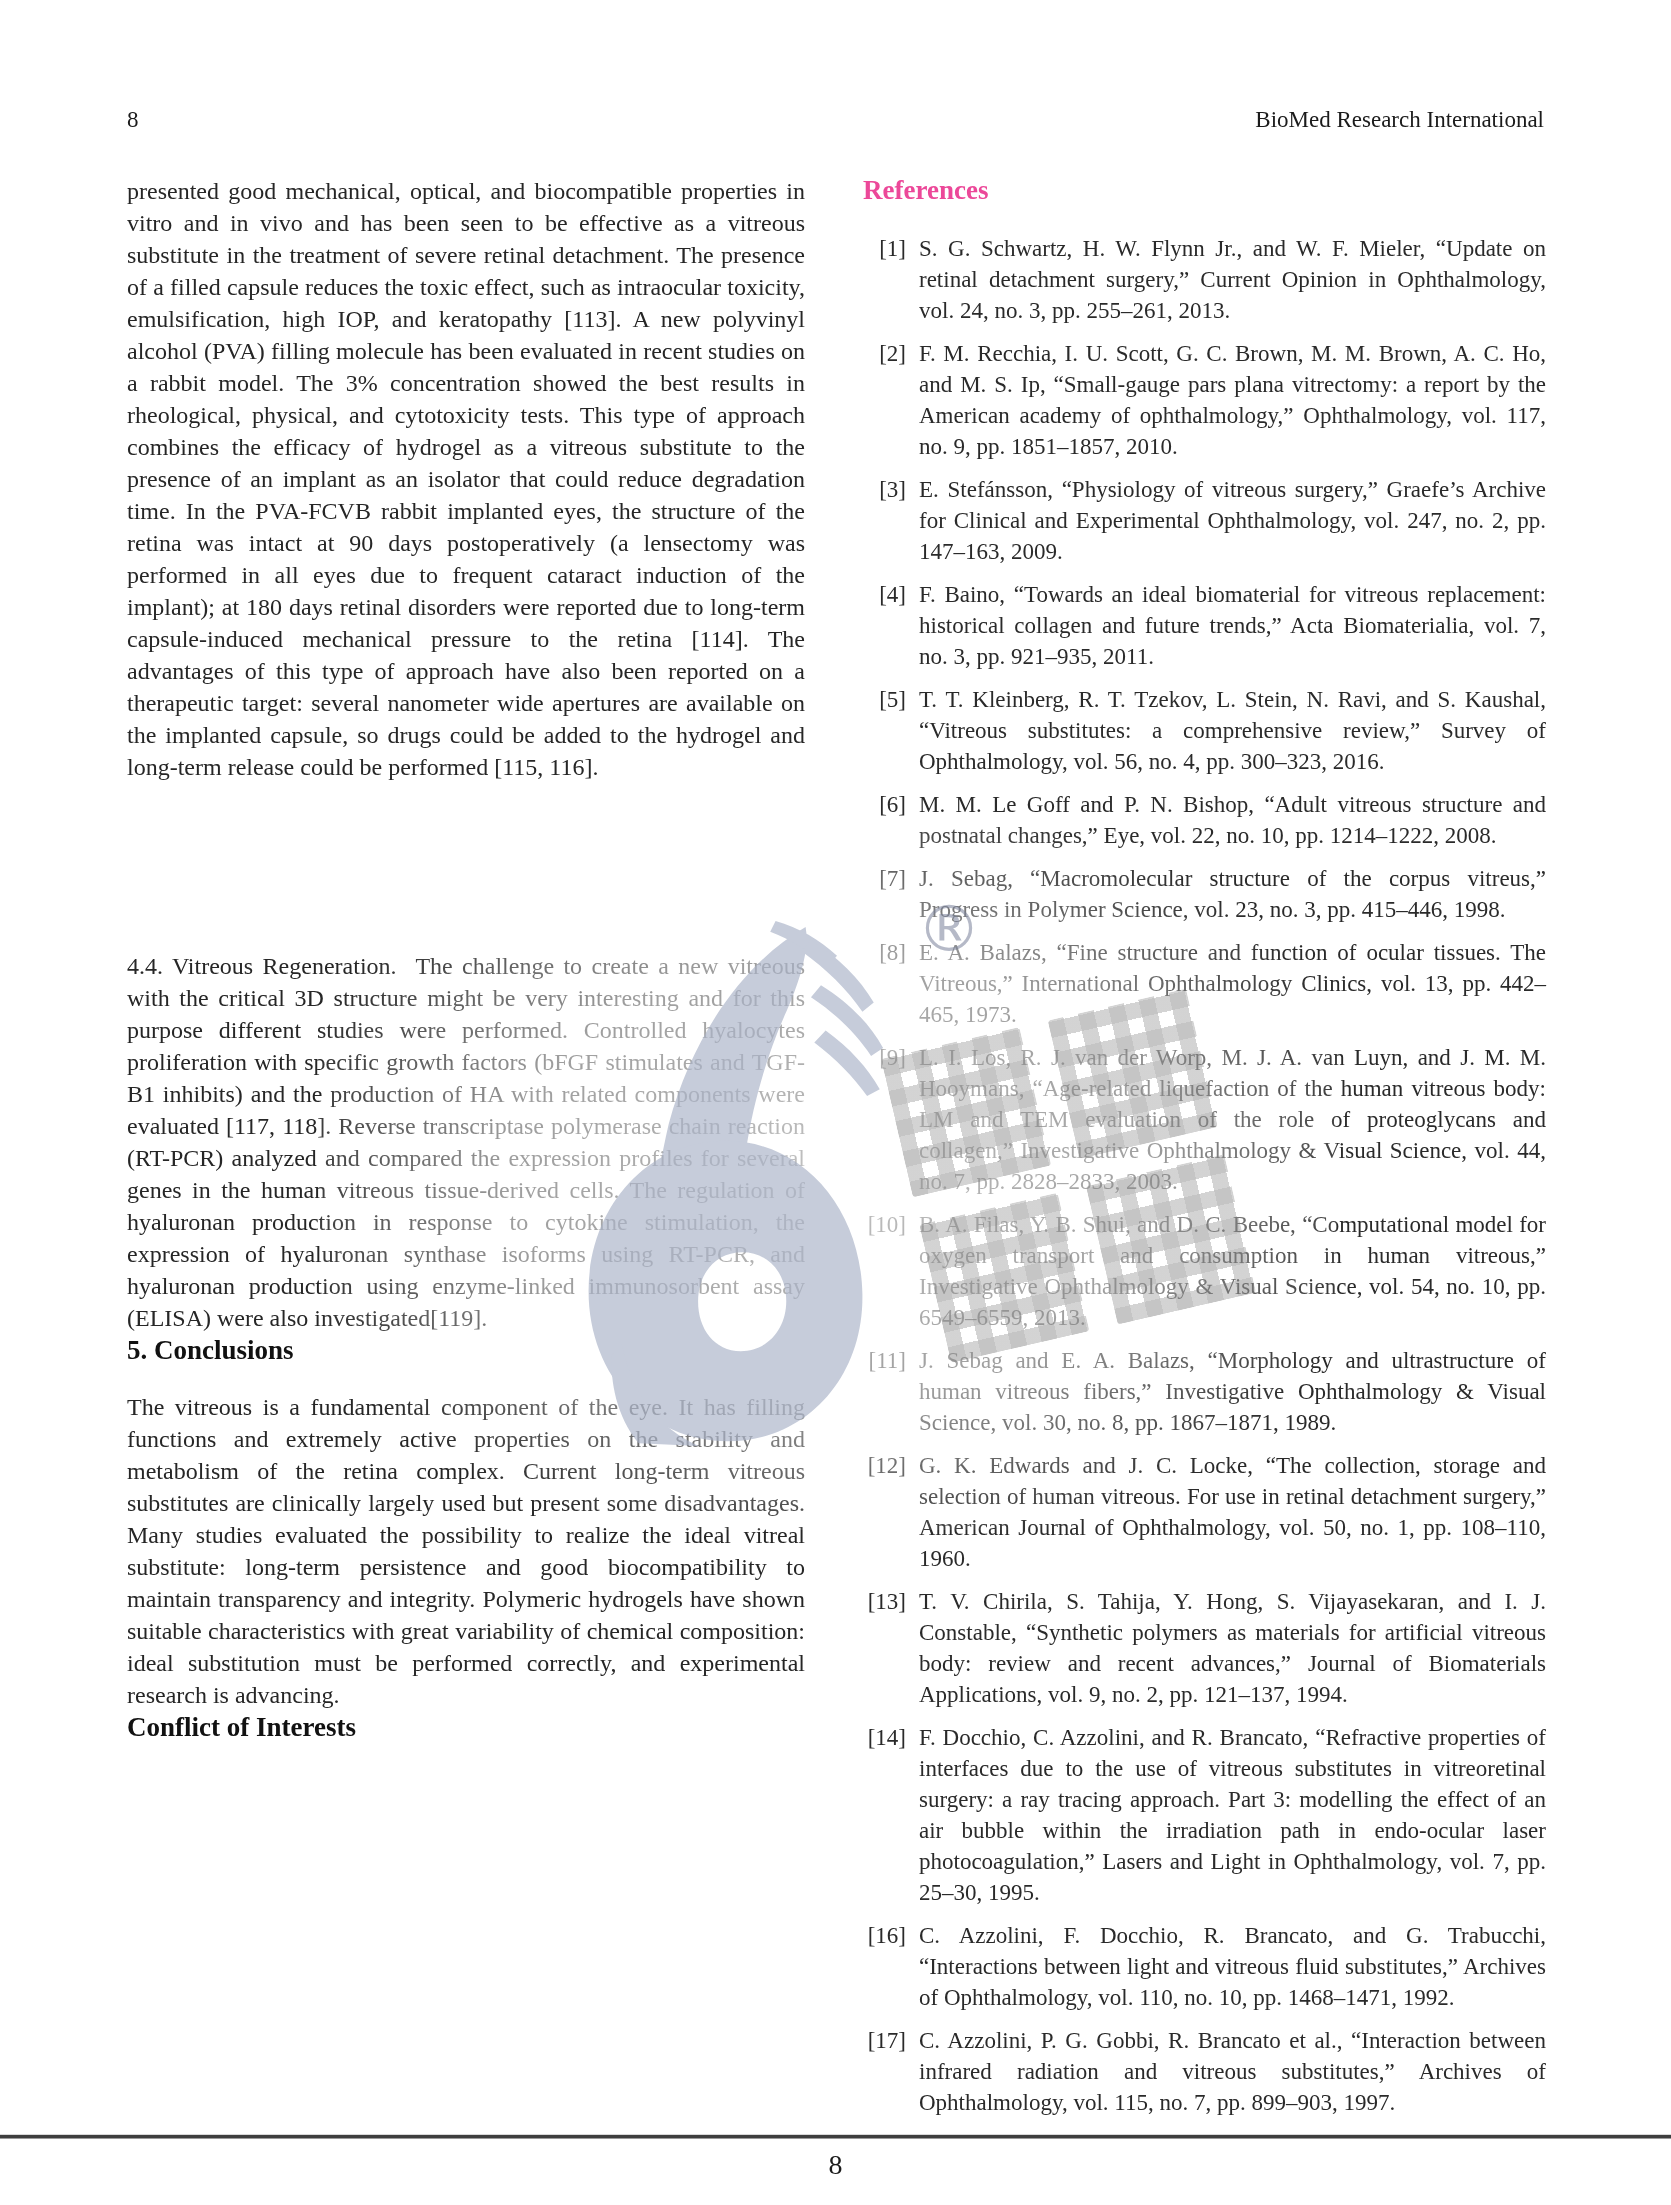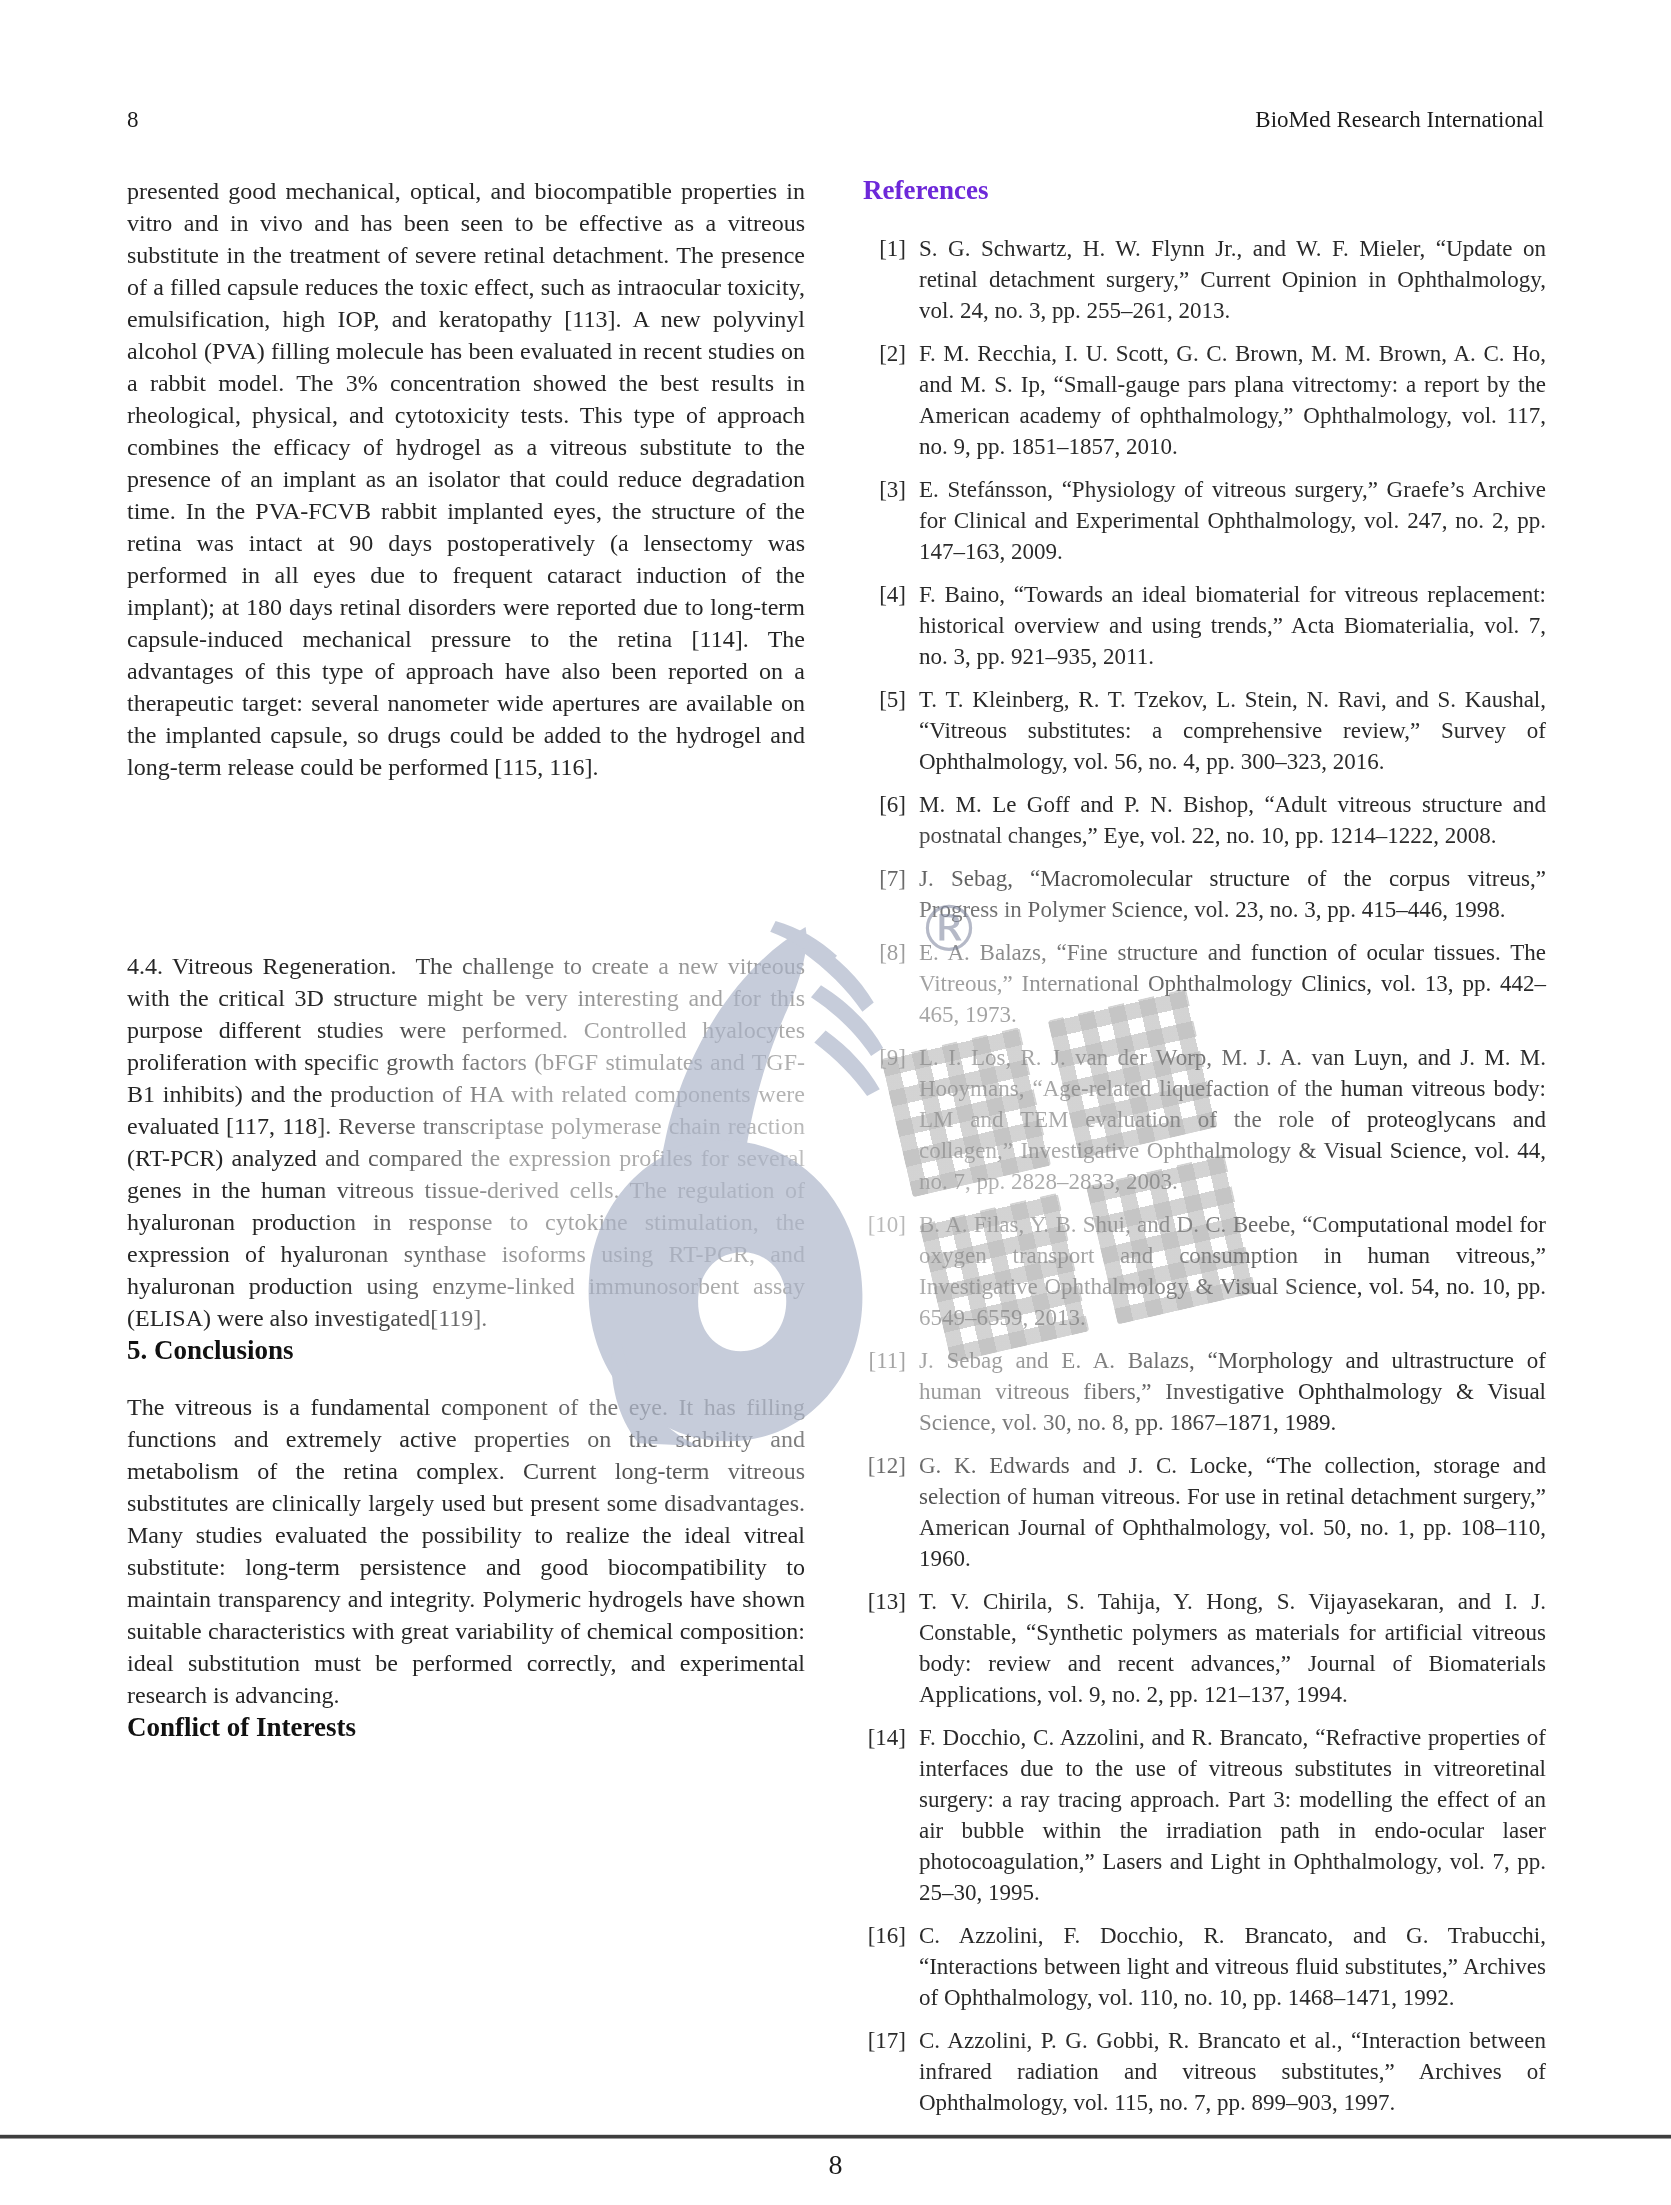--- a/index.html
+++ b/index.html
@@ -22,21 +22,21 @@
   }
   .sec-par{margin-top:167px;}
   .it{}
   h2.sec-head{
     margin:0;font-size:27px;line-height:32px;font-weight:bold;color:#111;
     font-family:"Liberation Serif","DejaVu Serif",serif;
   }
   .head-conclusions{margin-top:102px;}
   .par-after-head{margin-top:25.4px;}
   .head-conflict{margin-top:47px;}
-  h2.refs-head{margin:0 0 27px 0;font-size:27px;font-weight:bold;color:#6d28d9;}
+  h2.refs-head{margin:0 0 27px 0;font-size:27px;font-weight:bold;color:#ec4899;}
   ol.refs{list-style:none;margin:0;padding:0;}
   li.ref{
     position:relative;margin:0 0 12px 0;padding-left:56px;
     font-size:23px;line-height:31px;text-align:justify;color:#2a2a2a;
   }
   li.ref .ref-label{
     position:absolute;left:0;top:0;width:43px;text-align:right;
   }
   
   .wm{position:absolute;pointer-events:none;}
@@ -104,21 +104,21 @@
       <li class="ref">
     <span class="ref-label">[2]</span>
     <span><span>F. M. Recchia, I. U. Scott, G. C. Brown, M. M. Brown, A. C. Ho, and M. S. Ip, “Small-gauge pars plana vitrectomy: a report by the American academy of ophthalmology,” </span><span class="it">Ophthalmology</span><span>, vol. 117, no. 9, pp. 1851–1857, 2010.</span></span>
   </li>
       <li class="ref">
     <span class="ref-label">[3]</span>
     <span><span>E. Stefánsson, “Physiology of vitreous surgery,” </span><span class="it">Graefe’s Archive for Clinical and Experimental Ophthalmology</span><span>, vol. 247, no. 2, pp. 147–163, 2009.</span></span>
   </li>
       <li class="ref">
     <span class="ref-label">[4]</span>
-    <span><span>F. Baino, “Towards an ideal biomaterial for vitreous replacement: historical overview and using trends,” </span><span class="it">Acta Biomaterialia</span><span>, vol. 7, no. 3, pp. 921–935, 2011.</span></span>
+    <span><span>F. Baino, “Towards an ideal biomaterial for vitreous replacement: historical collagen and future trends,” </span><span class="it">Acta Biomaterialia</span><span>, vol. 7, no. 3, pp. 921–935, 2011.</span></span>
   </li>
       <li class="ref">
     <span class="ref-label">[5]</span>
     <span><span>T. T. Kleinberg, R. T. Tzekov, L. Stein, N. Ravi, and S. Kaushal, “Vitreous substitutes: a comprehensive review,” </span><span class="it">Survey of Ophthalmology</span><span>, vol. 56, no. 4, pp. 300–323, 2016.</span></span>
   </li>
       <li class="ref">
     <span class="ref-label">[6]</span>
     <span><span>M. M. Le Goff and P. N. Bishop, “Adult vitreous structure and postnatal changes,” </span><span class="it">Eye</span><span>, vol. 22, no. 10, pp. 1214–1222, 2008.</span></span>
   </li>
       <li class="ref">

